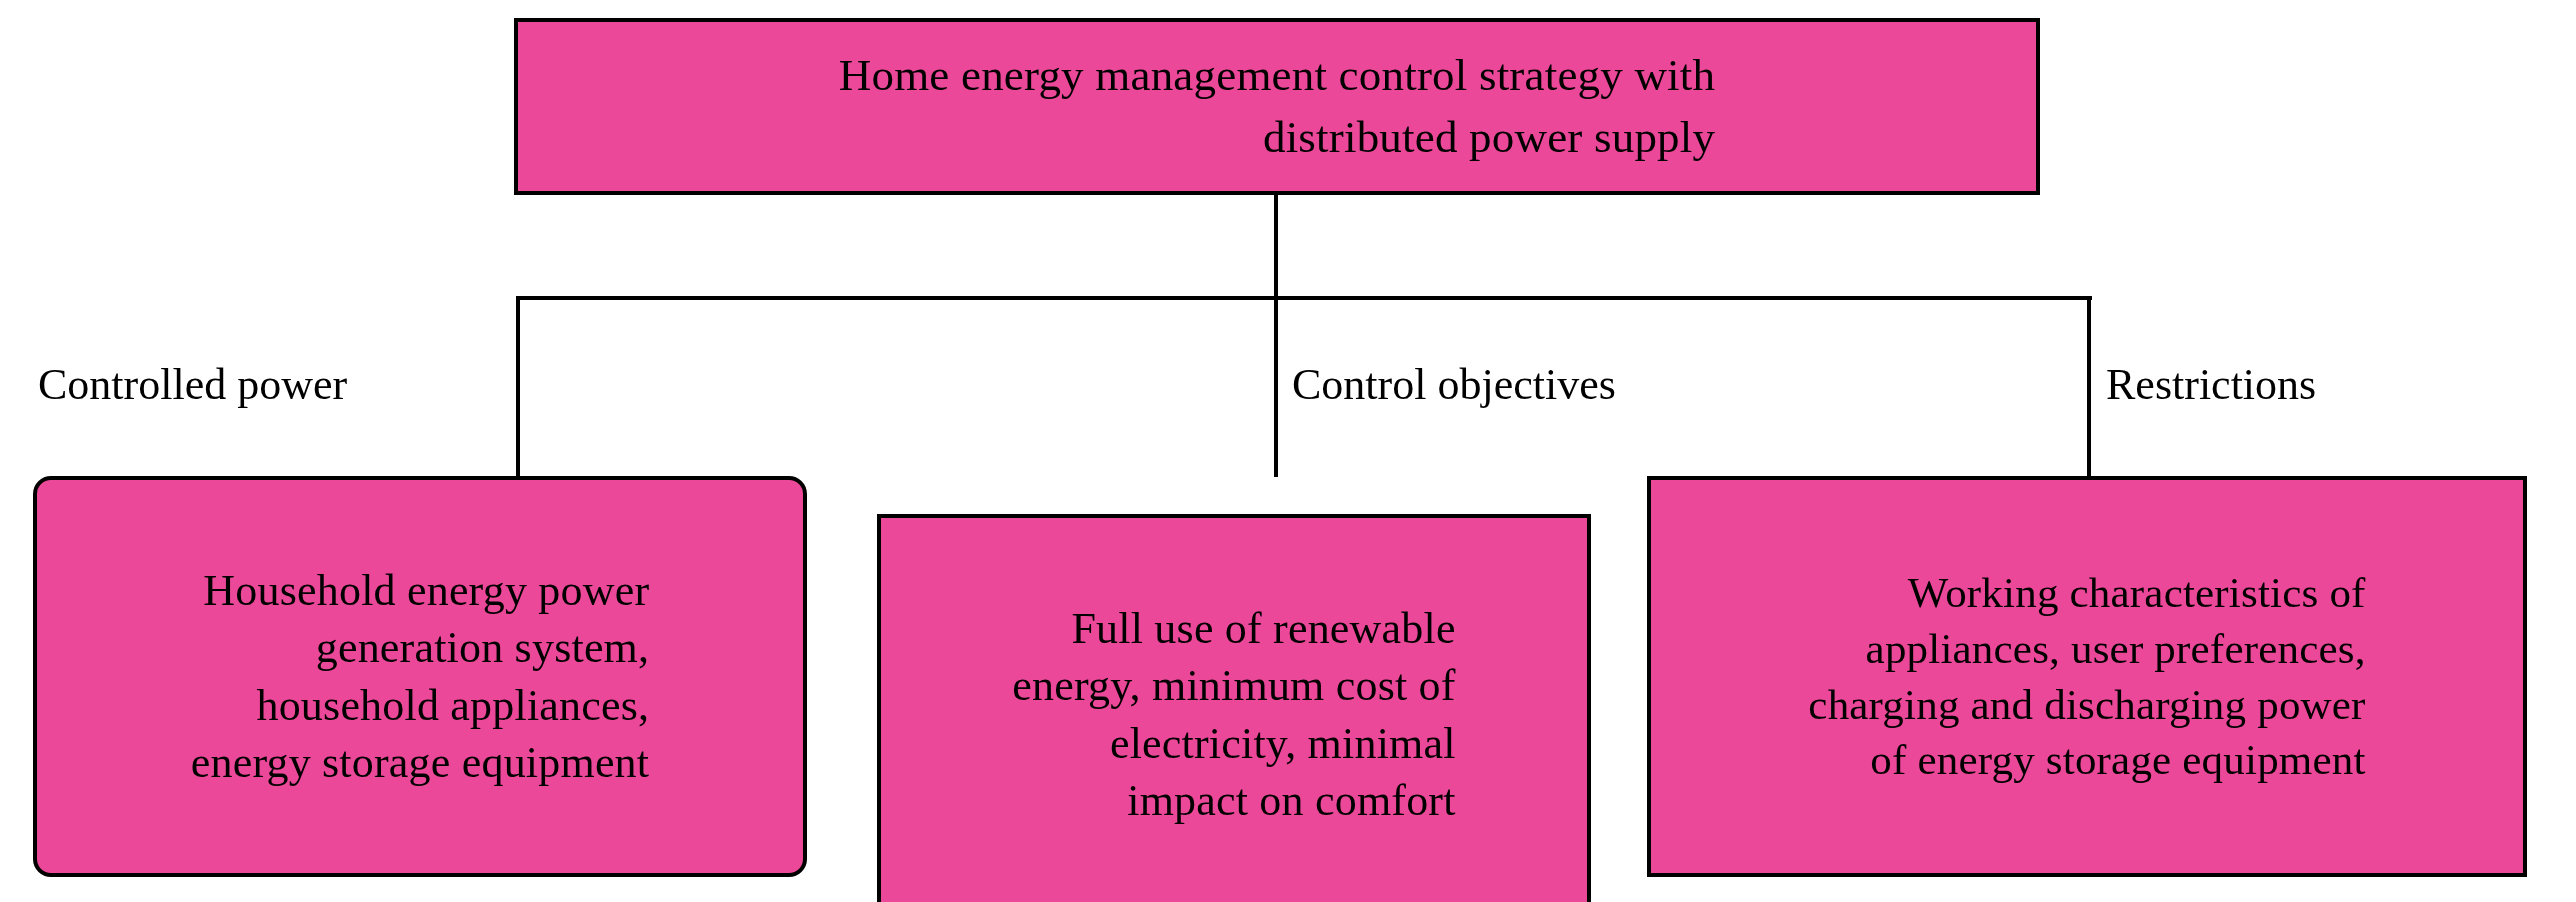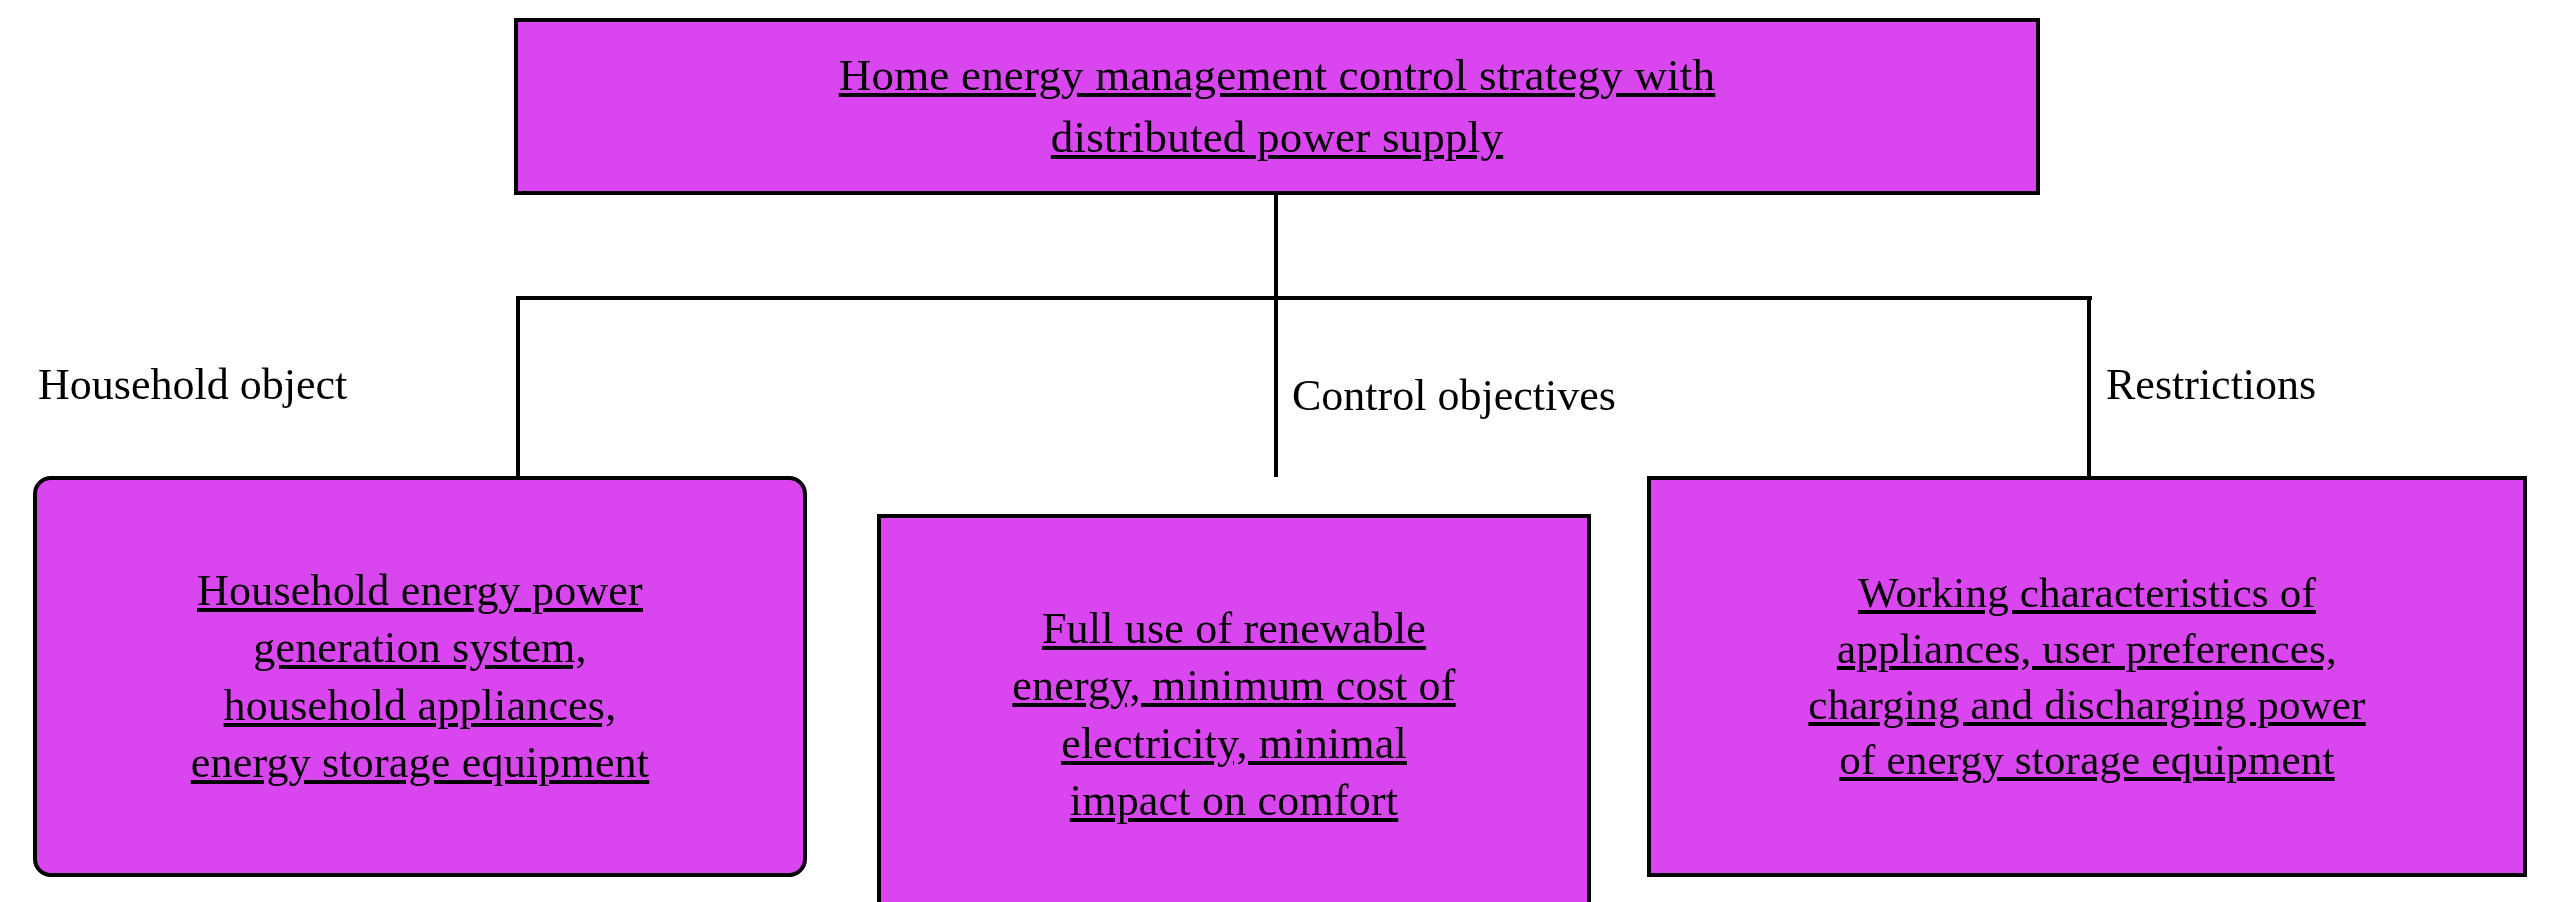--- a/index.html
+++ b/index.html
@@ -18,27 +18,26 @@
     height: 902px;
     background: #ffffff;
     overflow: hidden;
   }
 
   
   .node-box {
     position: absolute;
     box-sizing: border-box;
     border: 4.4px solid #000000;
-    background: #d946ef;
+    background: #ec4899;
     display: flex;
     align-items: center;
     justify-content: center;
-    text-align: center;
+    text-align: right;
     z-index: 3;
-    text-decoration: underline;
   }
   .node-box .node-text {
     display: block;
     line-height: 1.30;
     font-size: 44px;
     letter-spacing: 0.2px;
     padding: 0 12.2px;
     white-space: pre-line;
   }
 
@@ -114,21 +113,21 @@
     white-space: nowrap;
     z-index: 2;
     background: transparent;
   }
   #label-controlled-object {
     left: 38px;
     top: 363px;
   }
   #label-control-objectives {
     left: 1292px;
-    top: 374px;
+    top: 363px;
   }
   #label-restrictions {
     left: 2106px;
     top: 363px;
     text-align: center;
   }
 </style>
 </head>
 <body>
 
@@ -137,21 +136,21 @@
   <div class="connector conn-v" id="conn-center-vertical"></div>
   <div class="connector conn-h" id="conn-horizontal-bus"></div>
   <div class="connector conn-v" id="conn-left-vertical"></div>
   <div class="connector conn-v" id="conn-right-vertical"></div>
 
   <div class="node-box" id="root-node">
     <span class="node-text">Home energy management control strategy with
 distributed power supply</span>
   </div>
 
-  <div class="branch-label" id="label-controlled-object">Household object</div>
+  <div class="branch-label" id="label-controlled-object">Controlled power</div>
   <div class="branch-label" id="label-control-objectives">Control objectives</div>
   <div class="branch-label" id="label-restrictions">Restrictions</div>
 
   <div class="node-box" id="leaf-controlled-object">
     <span class="node-text">Household energy power
 generation system,
 household appliances,
 energy storage equipment</span>
   </div>
 

